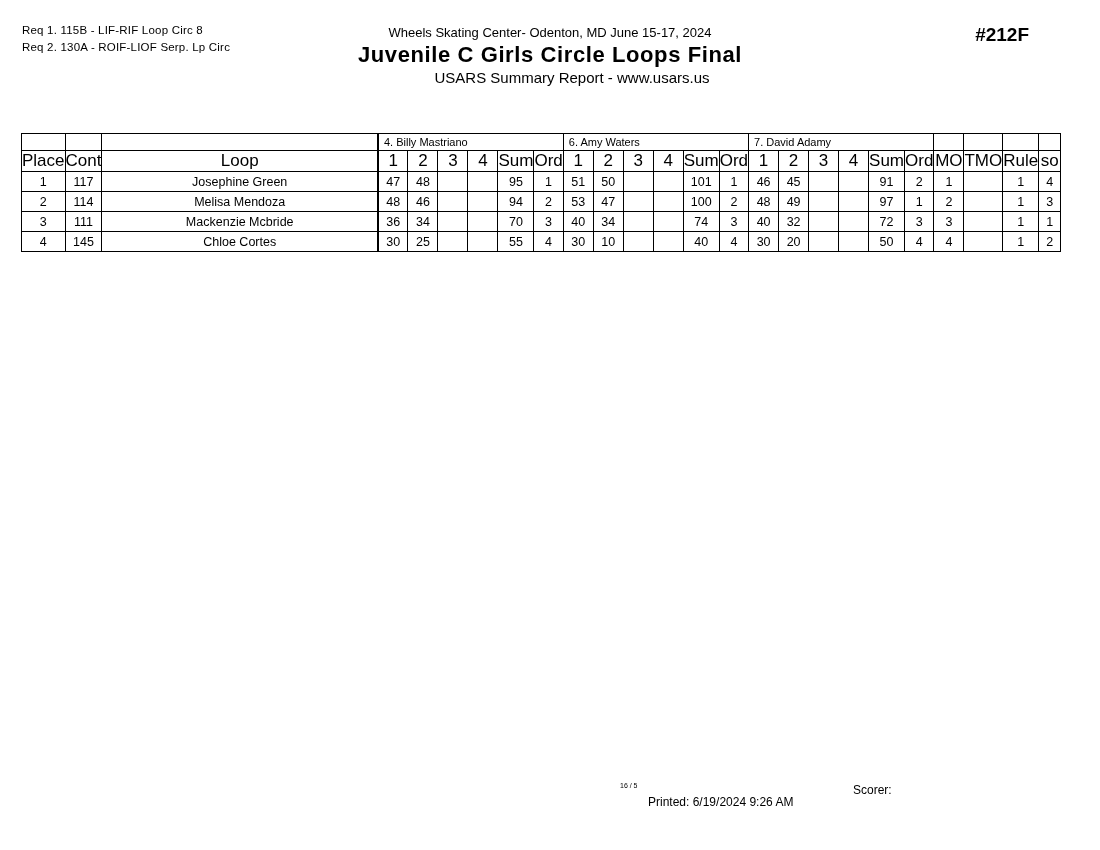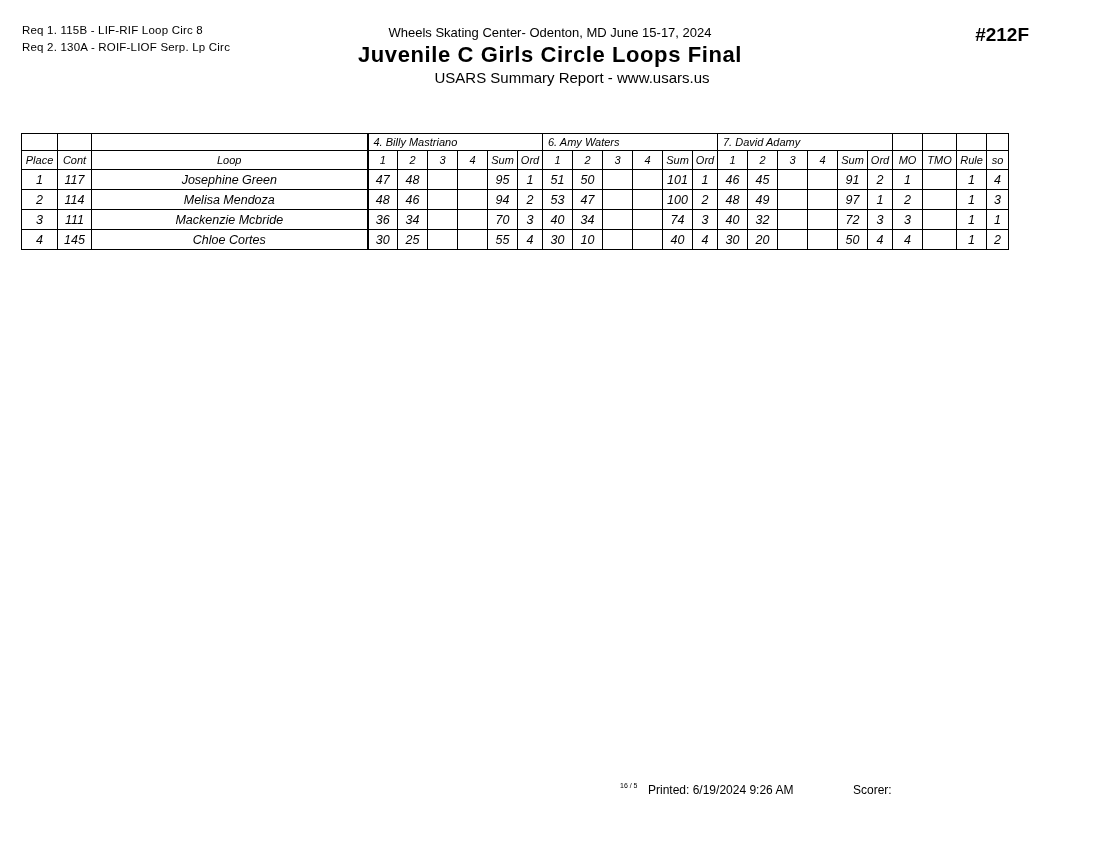--- a/index.html
+++ b/index.html
@@ -62,21 +62,20 @@
     right: 71px;
     font-size: 19px;
     font-weight: bold;
   }
 
   
   .sheet {
     position: absolute;
     top: 133px;
     left: 21px;
-    font-style: italic;
   }
   table.results {
     border-collapse: collapse;
     table-layout: fixed;
     font-size: 12px;
   }
   table.results td, table.results th {
     border: 1px solid #000000;
     padding: 0;
     text-align: center;
@@ -89,21 +88,21 @@
   tr.judge-row td {
     height: 17px;
     font-size: 11px;
     text-align: left;
     padding-left: 5px;
     border-bottom: 1px solid #000;
   }
   td.nb { border: none; }
 
   tr.col-head td {
-    font-size: 11px;
+    font-size: 17px;
     height: 19px;
   }
   td.name-head {
     text-align: left;
     padding-left: 5px;
   }
 
   tr.data-row td {
     height: 20px;
     font-size: 12.5px;
@@ -137,21 +136,21 @@
   }
   .footer .ver {
     position: absolute;
     left: 620px;
     top: 2px;
     font-size: 7px;
   }
   .footer .printed {
     position: absolute;
     left: 648px;
-    top: 3px;
+    top: 15px;
   }
   .footer .scorer {
     position: absolute;
     left: 853px;
     top: 3px;
   }
 </style>
 </head>
 <body>
 

